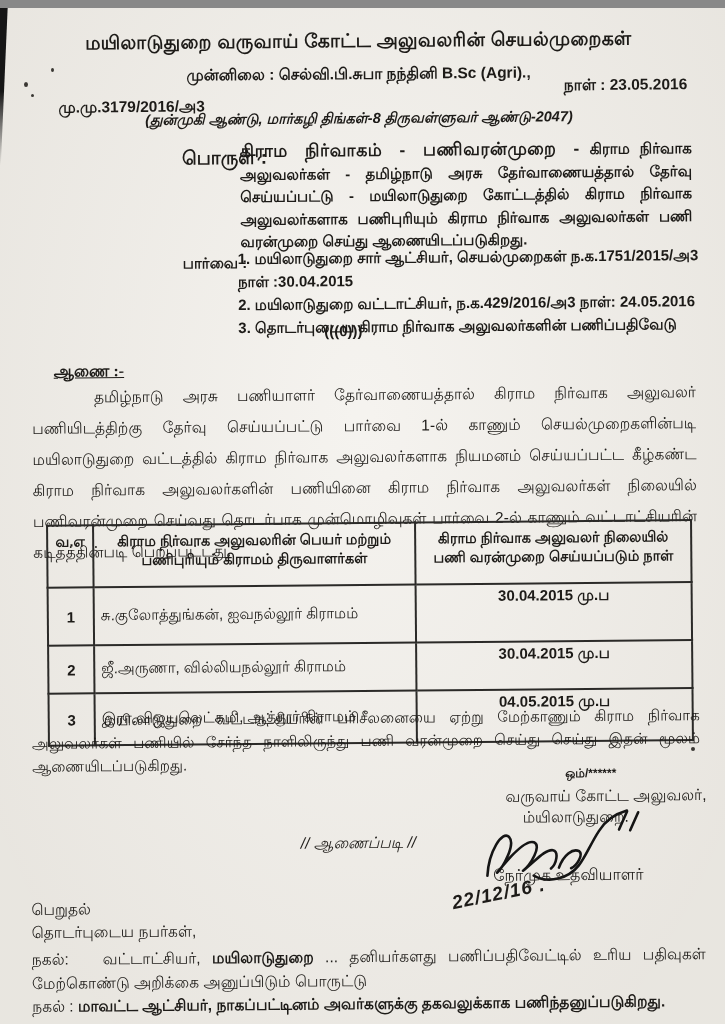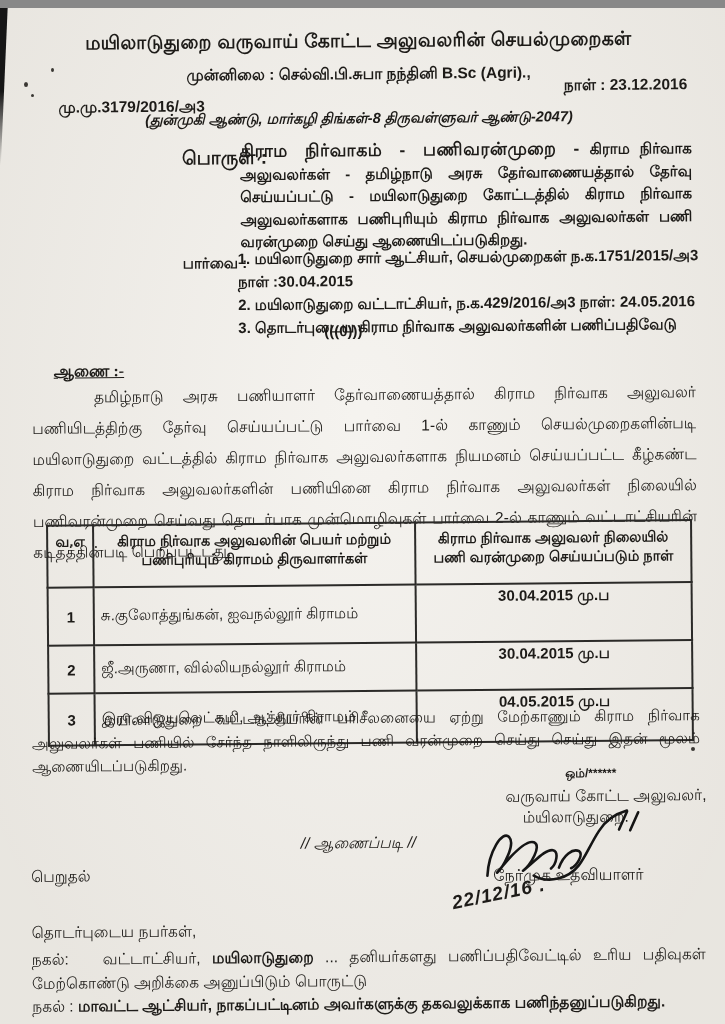--- a/index.html
+++ b/index.html
@@ -48,21 +48,21 @@
   .row-3 td{height:46px;}
   .hdr-row th{height:52px;}
   .closing{top:698px;left:30px;width:668px;text-align:justify;text-indent:72px;font-size:15px;line-height:23px;}
   .sd{top:760px;left:563px;font-size:12px;font-weight:700;}
   .desig1{top:781px;left:503px;font-size:15.5px;}
   .desig2{top:802px;left:520px;font-size:15.5px;}
   .signature-svg{top:803px;left:468px;transform:rotate(-6deg);}
   .byorder{top:826px;left:298px;font-size:15.5px;font-style:italic;}
   .assistant{top:860px;left:490px;font-size:16px;}
   .hand-date{top:876px;left:448px;font-size:19px;font-style:italic;font-weight:700;transform:rotate(-11deg);letter-spacing:1px;}
-  .ft-to{top:857px;left:28px;font-size:15.5px;}
+  .ft-to{top:890px;left:28px;font-size:15.5px;}
   .ft-to2{top:913px;left:28px;font-size:15.5px;}
   .ft-copy1{top:937px;left:28px;width:674px;text-align:justify;font-size:15.5px;line-height:24px;}
   .ft-copy2{top:987px;left:28px;width:688px;font-size:15.5px;}
   .scan-edge{
     top:-8px;left:-3px;width:11px;height:165px;
     background:linear-gradient(to bottom,#161616 55%,rgba(22,22,22,0));
     transform:rotate(2.5deg);transform-origin:top left;
   }
   .speck{position:absolute;background:#3a3733;border-radius:50%;}
   .speck.s1{left:24px;top:74px;width:4px;height:5px;}
@@ -85,21 +85,21 @@
 
     <div class="abs title">மயிலாடுதுறை வருவாய் கோட்ட அலுவலரின் செயல்முறைகள்</div>
 
     <div class="abs presence">
       <span>முன்னிலை :</span>
       <span>செல்வி.பி.சுபா நந்தினி B.Sc (Agri).,</span>
     </div>
 
     <div class="abs date-line">
       <span>நாள் :</span>
-      <span>23.12.2016</span>
+      <span>23.05.2016</span>
     </div>
 
     <div class="abs refno">மு.மு.3179/2016/அ3</div>
 
     <div class="abs yearline">(துன்முகி ஆண்டு,  மார்கழி திங்கள்-8   திருவள்ளுவர் ஆண்டு-2047)</div>
 
     <div class="abs subject-label">பொருள் :</div>
     <div class="abs subject-body">
       <span class="lead">கிராம நிர்வாகம் - பணிவரன்முறை -</span>
       <span>கிராம நிர்வாக அலுவலர்கள் - தமிழ்நாடு அரசு தேர்வாணையத்தால் தேர்வு செய்யப்பட்டு - மயிலாடுதுறை கோட்டத்தில் கிராம நிர்வாக அலுவலர்களாக பணிபுரியும் கிராம நிர்வாக அலுவலர்கள் பணி வரன்முறை செய்து ஆணையிடப்படுகிறது.</span>

